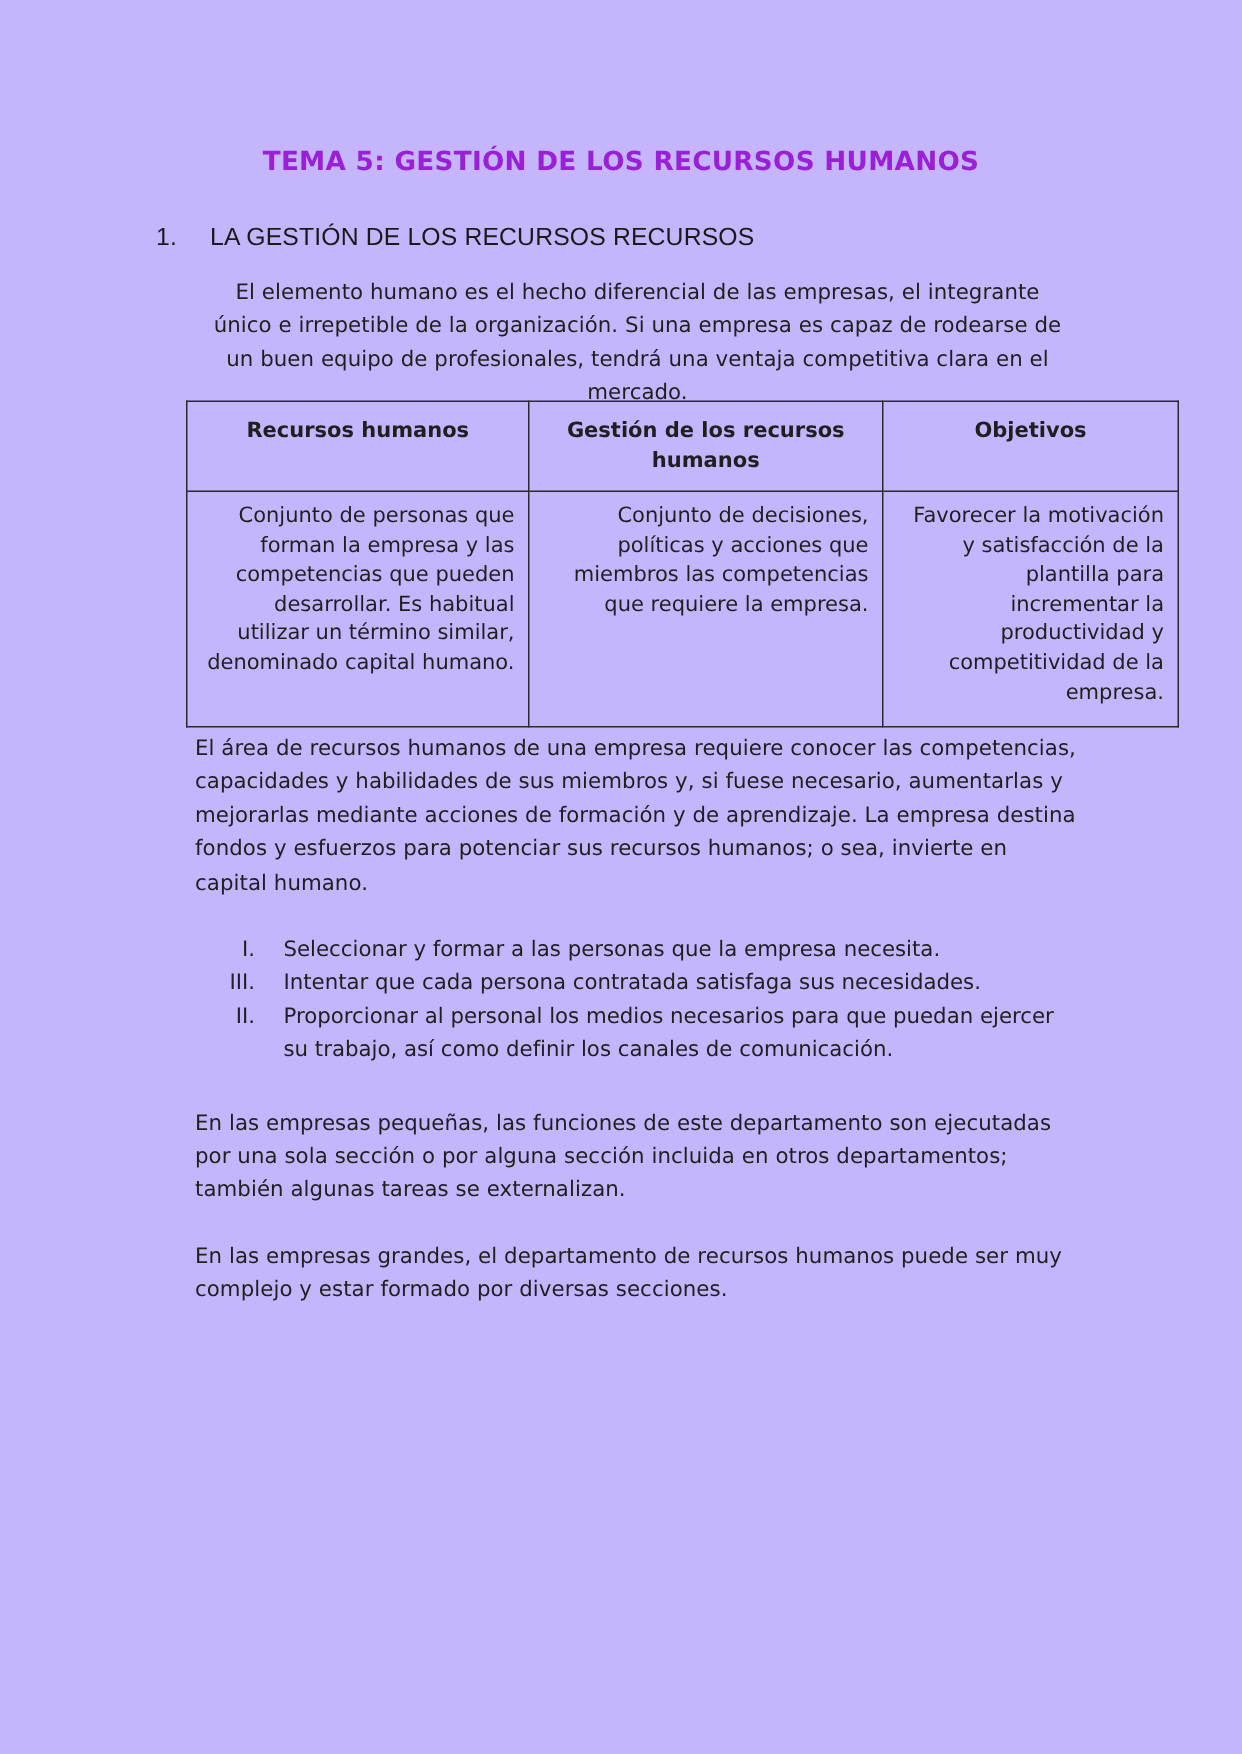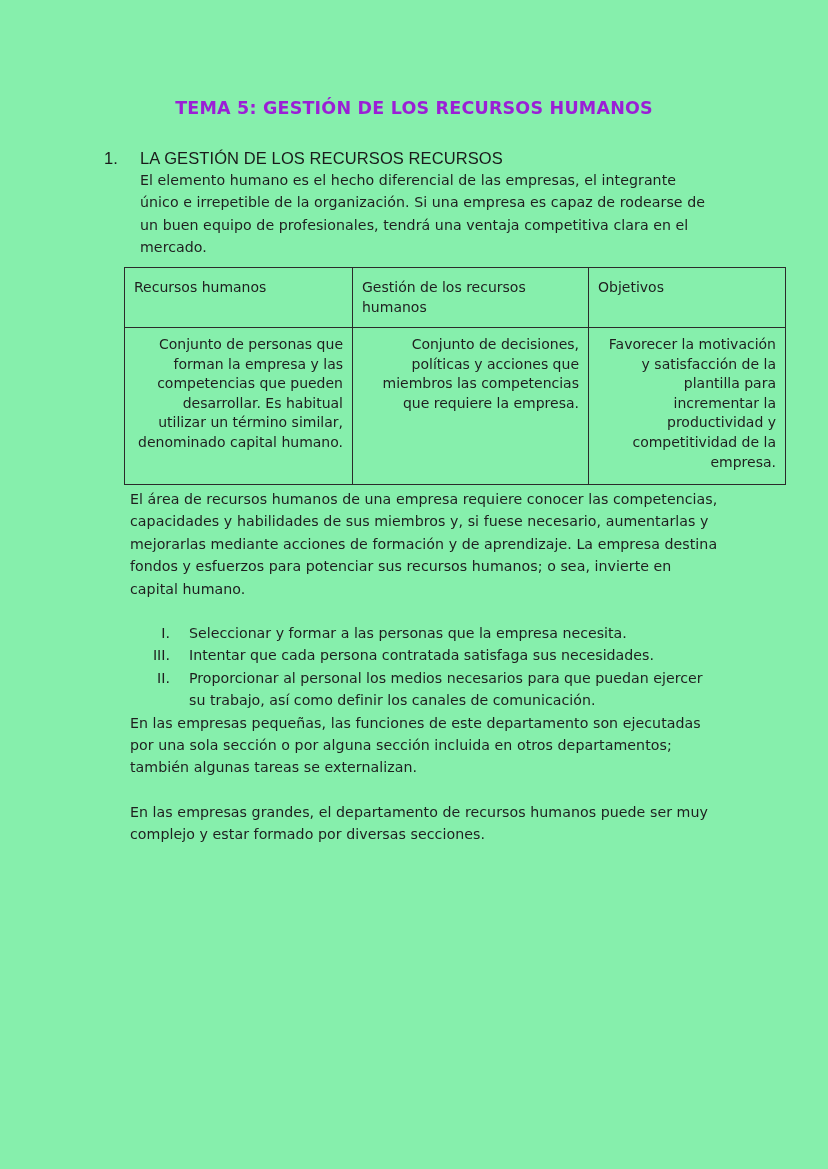--- a/index.html
+++ b/index.html
@@ -13,21 +13,21 @@
     height: 1169px;
     position: relative;
     font-family: "DejaVu Sans", sans-serif;
     color: #1a1a1a;
     overflow: hidden;
   }
 
   .page {
     position: absolute;
     inset: 0;
-    background: #86efac;
+    background: #c4b5fd;
   }
 
   
   .doc-title {
     position: absolute;
     top: 98px;
     left: 0;
     width: 828px;
     text-align: center;
     font-family: "DejaVu Sans", sans-serif;
@@ -67,22 +67,23 @@
   .para {
     font-family: "DejaVu Sans", sans-serif;
     font-size: 14.2px;
     line-height: 22.4px;
     color: #1f1f1f;
     letter-spacing: 0.05px;
   }
 
   .intro-para {
     margin-left: 36px;
-    margin-top: 1px;
+    margin-top: 16px;
     width: 570px;
+    text-align: center;
   }
 
   
   .rrhh-table {
     position: absolute;
     top: 267px;
     left: 124px;
     width: 604px;
     border-collapse: collapse;
     table-layout: fixed;
@@ -92,24 +93,25 @@
     border: 1.6px solid #2b2b2b;
     vertical-align: top;
     font-family: "DejaVu Sans", sans-serif;
     font-size: 14px;
     line-height: 19.6px;
     color: #1f1f1f;
     font-weight: normal;
     padding: 7px 9px 9px 9px;
   }
   .rrhh-table thead th {
-    text-align: left;
+    text-align: center;
     height: 40px;
     vertical-align: top;
     padding-top: 10px;
+    font-weight: bold;
   }
   .rrhh-table tbody td {
     text-align: right;
     height: 140px;
   }
   .col-a { width: 209px; }
   .col-b { width: 217px; }
   .col-c { width: 178px; }
 
   
@@ -142,21 +144,21 @@
     flex: 0 0 40px;
     width: 40px;
     text-align: right;
     padding-right: 0;
   }
   .roman-text {
     flex: 1 1 auto;
     padding-left: 19px;
   }
 
-  .tail-para-1 { width: 588px; }
+  .tail-para-1 { margin-top: 26px; width: 588px; }
   .tail-para-2 { margin-top: 28px; width: 588px; }
 </style>
 </head>
 <body>
 
 <div class="page">
 
   <div class="doc-title">TEMA 5: GESTIÓN DE LOS RECURSOS HUMANOS</div>
 
   <div class="section-block">

